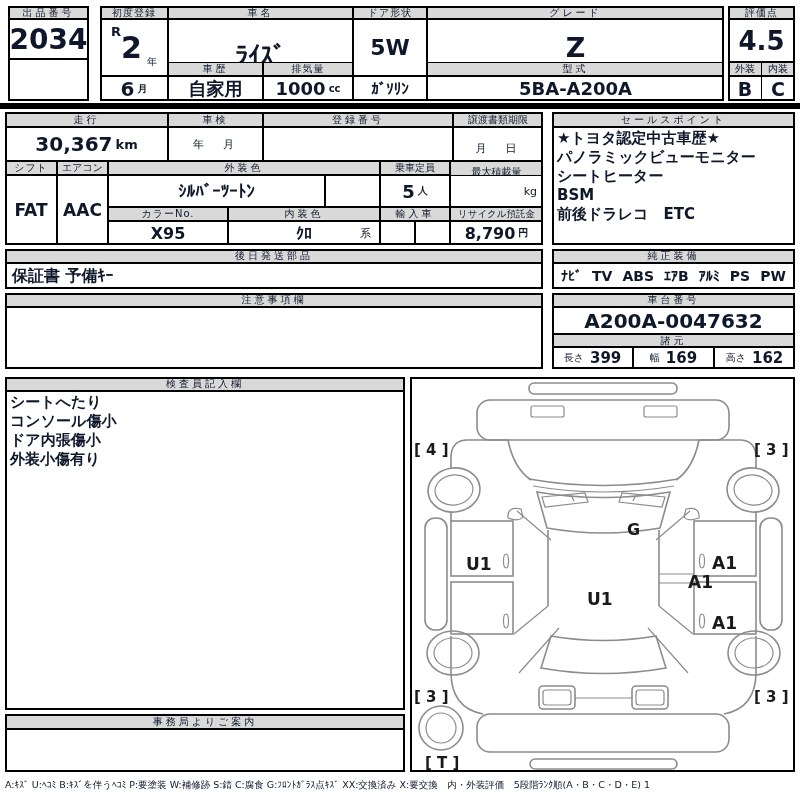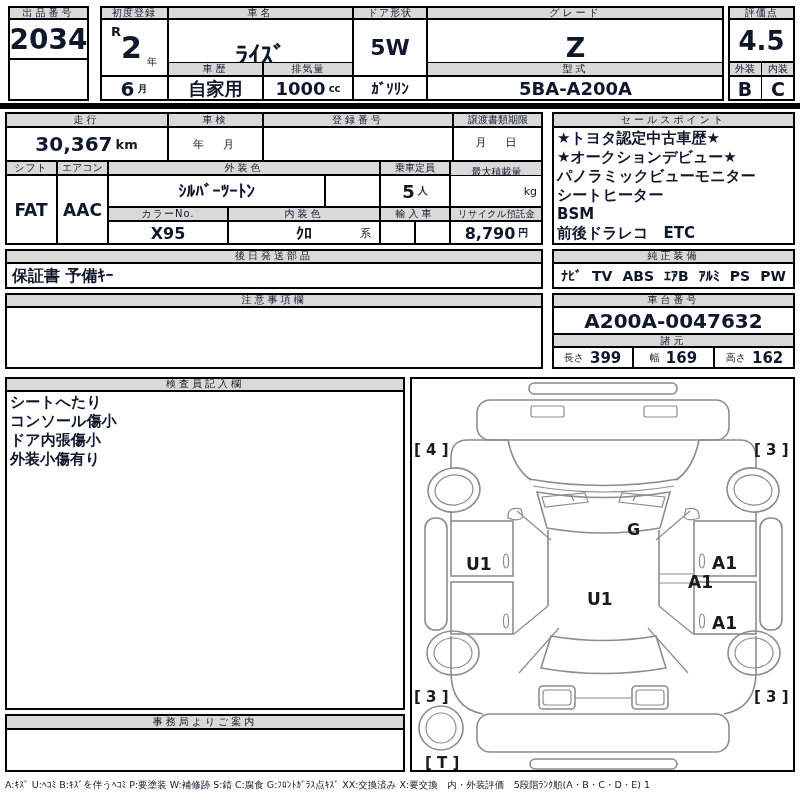--- a/index.html
+++ b/index.html
@@ -80,21 +80,21 @@
   <div class="c g" style="left:5px;top:112px;width:163px;height:15px;">走行</div>
   <div class="c" style="left:5px;top:127px;width:163px;height:34px;">
     <span class="b" style="font-size:20px;">30,367</span>
     <span class="unit" style="font-size:13px;">km</span>
   </div>
   <div class="c g" style="left:168px;top:112px;width:95px;height:15px;">車検</div>
   <div class="c" style="left:168px;top:127px;width:95px;height:34px;font-size:11px;letter-spacing:4px;">年　月</div>
   <div class="c g" style="left:263px;top:112px;width:190px;height:15px;">登録番号</div>
   <div class="c" style="left:263px;top:127px;width:190px;height:34px;"></div>
   <div class="c g g0" style="left:453px;top:112px;width:90px;height:15px;">譲渡書類期限</div>
-  <div class="c" style="left:453px;top:127px;width:90px;height:34px;font-size:11px;letter-spacing:4px;align-items:flex-end;padding-bottom:10px;">月　日</div>
+  <div class="c" style="left:453px;top:127px;width:90px;height:34px;font-size:11px;letter-spacing:4px;align-items:flex-end;padding-bottom:4px;">月　日</div>
 
   <div class="c g g2" style="left:5px;top:161px;width:52px;height:14px;">シフト</div>
   <div class="c g g0" style="left:57px;top:161px;width:51px;height:14px;">エアコン</div>
   <div class="c b" style="left:5px;top:175px;width:52px;height:70px;font-size:17px;">FAT</div>
   <div class="c b" style="left:57px;top:175px;width:51px;height:70px;font-size:17px;">AAC</div>
 
   <div class="c g" style="left:108px;top:161px;width:272px;height:14px;">外装色</div>
   <div class="c g g0" style="left:380px;top:161px;width:70px;height:14px;">乗車定員</div>
   <div class="c g g0" style="left:450px;top:161px;width:93px;height:22px;">最大積載量</div>
   <div class="c b" style="left:108px;top:175px;width:217px;height:32px;font-size:17px;">ｼﾙﾊﾞｰﾂｰﾄﾝ</div>
@@ -119,21 +119,20 @@
   <div class="c" style="left:450px;top:221px;width:93px;height:24px;">
     <span class="b" style="font-size:16px;">8,790</span>
     <span class="unit">円</span>
   </div>
   <div class="wrap" style="left:5px;top:112px;width:538px;height:133px;"></div>
 
   <div class="c g" style="left:552px;top:112px;width:243px;height:15px;">セールスポイント</div>
   <div class="c" style="left:552px;top:127px;width:243px;height:118px;"></div>
   <div class="txt" style="left:552px;top:127px;width:243px;height:118px;">
     <div>★トヨタ認定中古車歴★</div>
-    <div>★オークションデビュー★</div>
     <div>パノラミックビューモニター</div>
     <div>シートヒーター</div>
     <div>BSM</div>
     <div>前後ドラレコ　ETC</div>
   </div>
   <div class="wrap" style="left:552px;top:112px;width:243px;height:133px;"></div>
 
   <div class="c b left" style="left:5px;top:263px;width:538px;height:26px;font-size:16px;">保証書 予備ｷｰ</div>
   <div class="c g" style="left:5px;top:249px;width:538px;height:14px;">後日発送部品</div>
   <div class="wrap" style="left:5px;top:249px;width:538px;height:40px;"></div>

